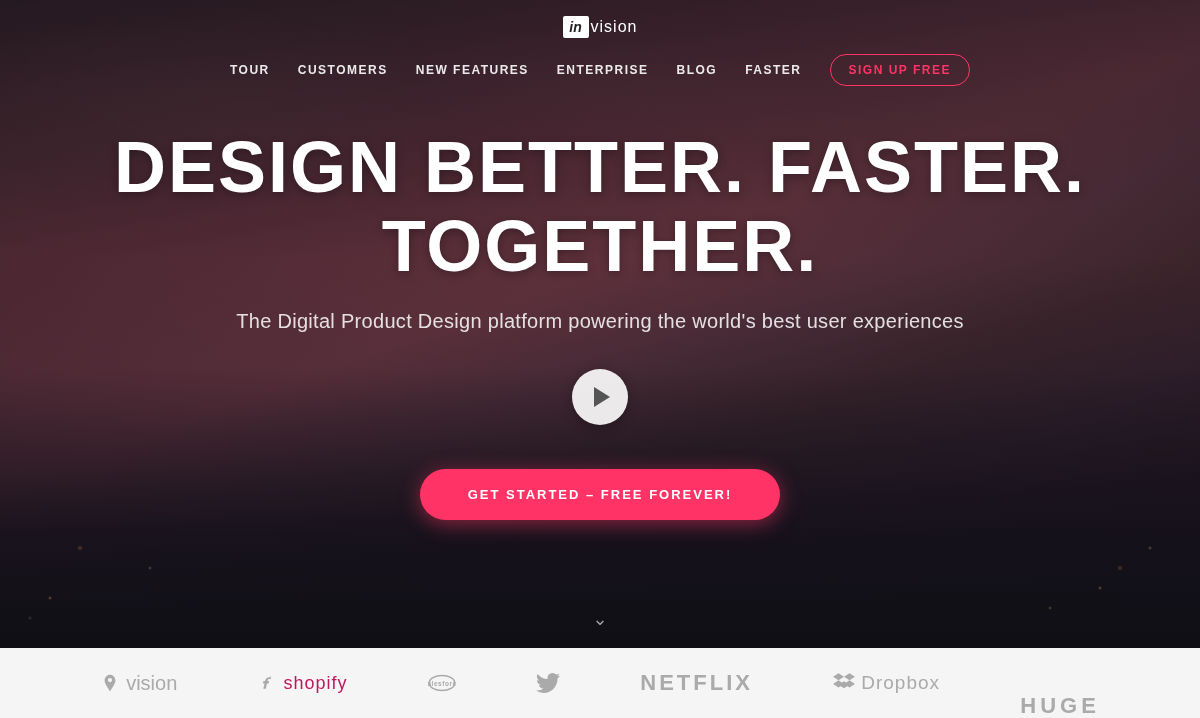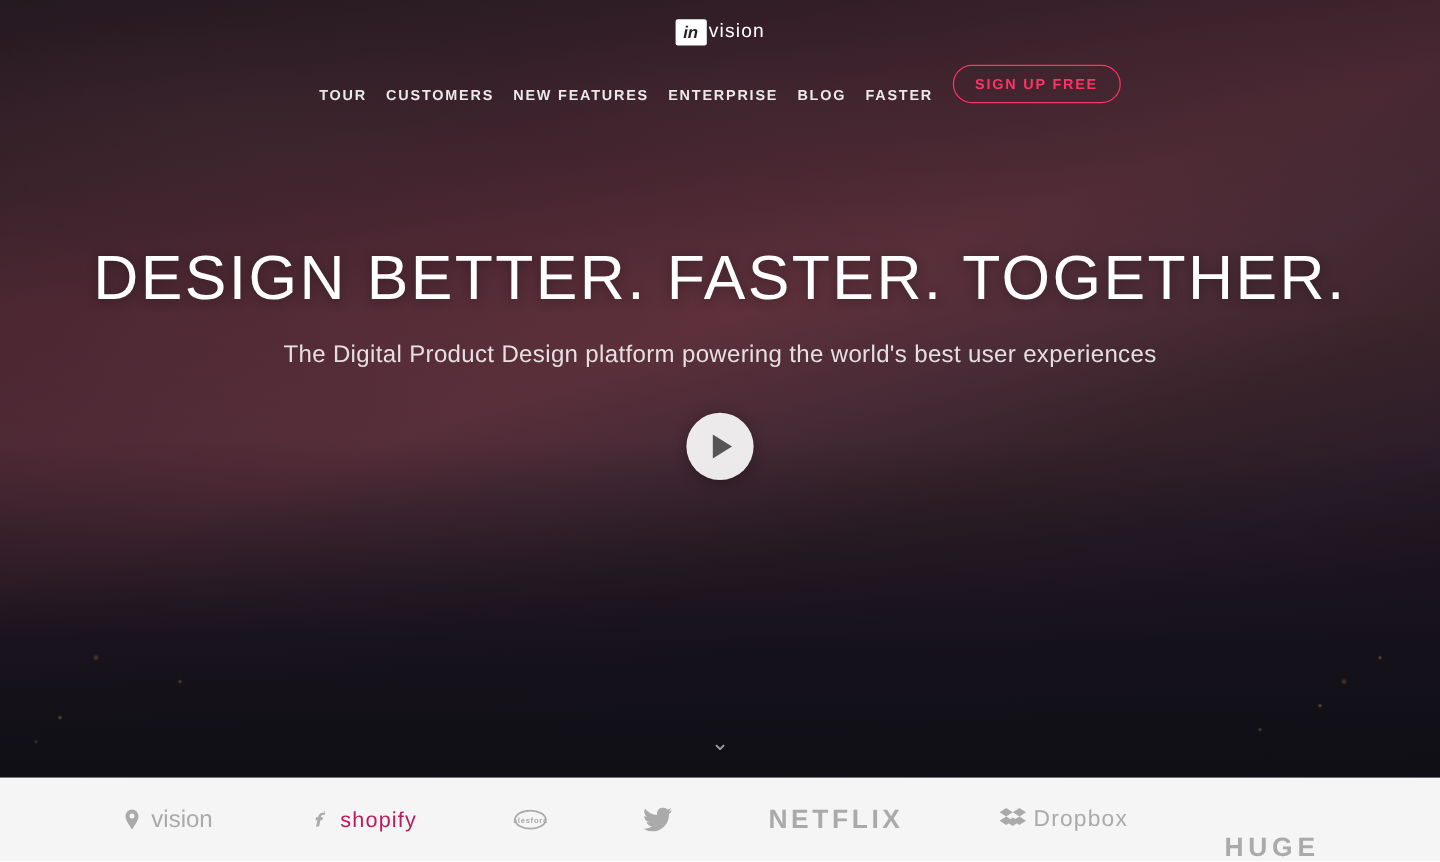--- a/index.html
+++ b/index.html
@@ -37,22 +37,22 @@
       font-style: italic;
     }
     .logo-text {
       color: #fff;
       font-size: 16px;
       font-weight: 300;
       letter-spacing: 1px;
     }
     .nav {
       display: flex;
-      align-items: flex-end;
-      gap: 16px;
+      align-items: center;
+      gap: 28px;
     }
     .nav-link {
       color: #fff;
       text-decoration: none;
       font-size: 12px;
       font-weight: 600;
       letter-spacing: 1.5px;
       opacity: 0.9;
     }
     .btn-signup {
@@ -146,22 +146,22 @@
     }
 
     .hero-content {
       position: relative;
       z-index: 2;
       text-align: center;
       padding: 0 40px;
     }
     .hero-headline {
       color: #fff;
-      font-size: 52px;
-      font-weight: 400;
+      font-size: 72px;
+      font-weight: 700;
       letter-spacing: 2px;
       line-height: 1.1;
       margin-bottom: 24px;
       text-shadow: 0 2px 10px rgba(0,0,0,0.3);
     }
     .hero-subheadline {
       color: rgba(255,255,255,0.85);
       font-size: 20px;
       font-weight: 300;
       letter-spacing: 0.3px;
@@ -268,20 +268,21 @@
   <div class="hero-city"></div>
   <div class="hero-lights"></div>
   <div class="hero-bg"></div>
 
   <div class="hero-content">
     <h1 class="hero-headline">DESIGN BETTER. FASTER. TOGETHER.</h1>
     <p class="hero-subheadline">The Digital Product Design platform powering the world's best user experiences</p>
     <div class="play-btn">
       <div class="play-triangle"></div>
     </div>
+    <button class="btn-cta">GET STARTED – FREE FOREVER!</button>
   </div>
 
   <div class="scroll-indicator">
     <span>⌄</span>
   </div>
 </section>
 
 <div class="logo-bar">
 
   <div class="brand-logo">

